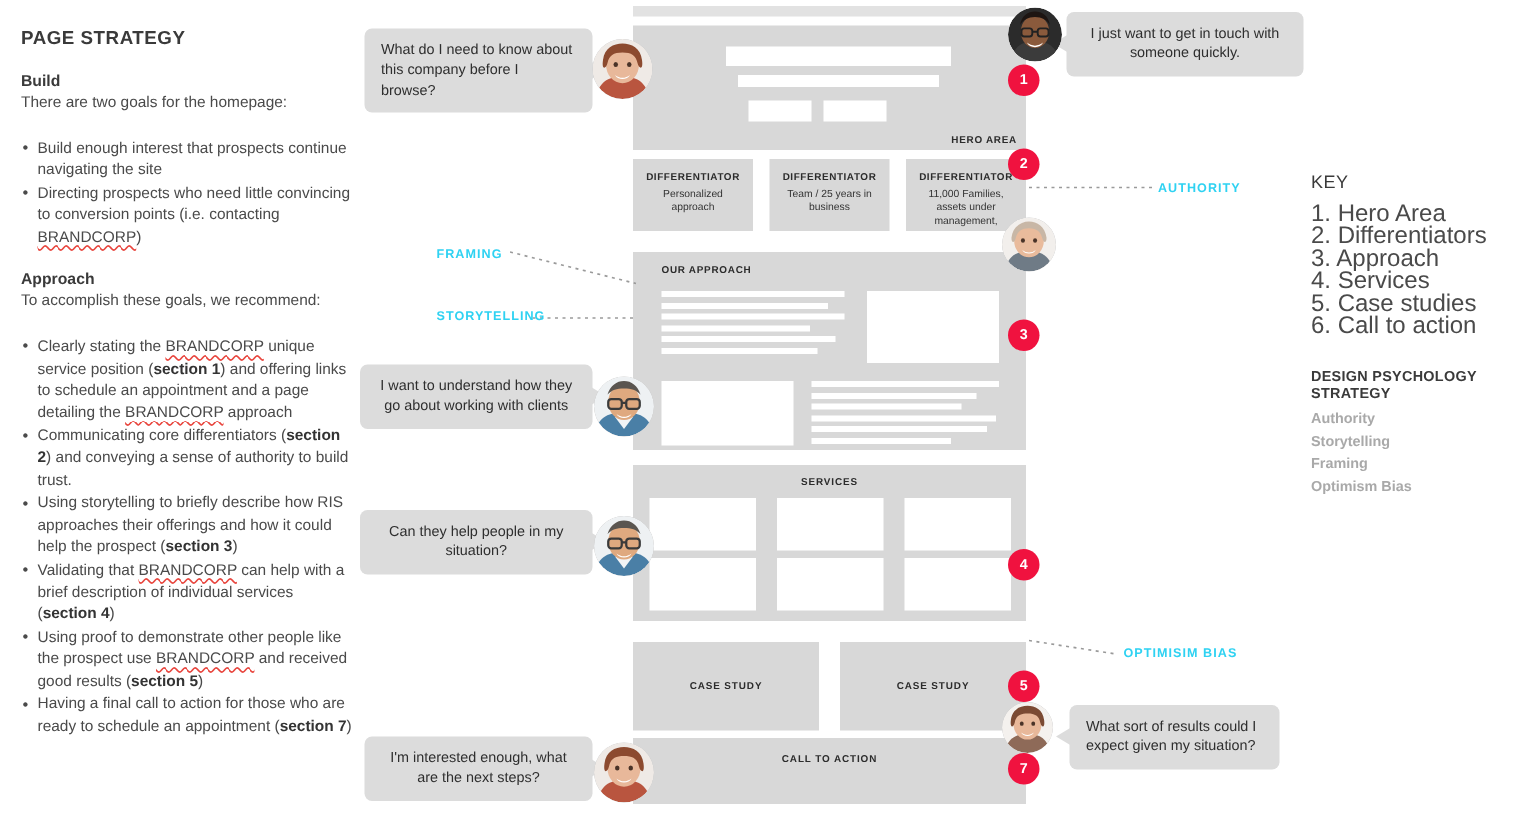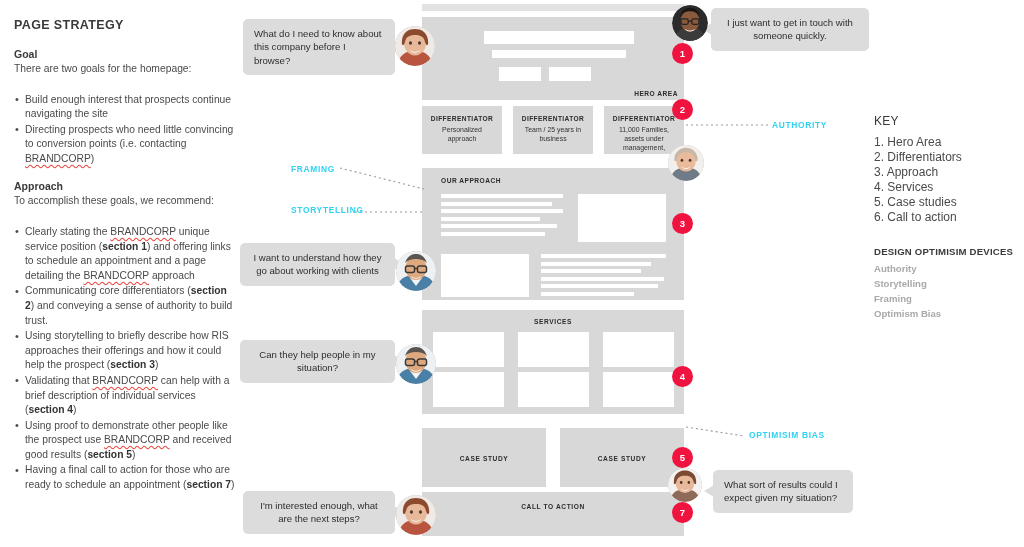--- a/index.html
+++ b/index.html
@@ -175,34 +175,34 @@
     letter-spacing: 0.7px;
     color: #2FD2F2;
     z-index: 6;
   }
   .leader { position: absolute; z-index: 3; }
 
   
   .key-panel { position: absolute; left: 874px; top: 114px; width: 150px; color: #4a4a4a; }
   .key-title { font-size: 12px; font-weight: normal; color: #3a3a3a; margin-bottom: 7px; letter-spacing: 0.3px; }
   .key-list { list-style: none; }
-  .key-list li { font-size: 12px; line-height: 15.1px; color: #4a4a4a; }
+  .key-list li { font-size: 16px; line-height: 15.1px; color: #4a4a4a; }
   .dpd-title { font-size: 9.6px; font-weight: bold; color: #3a3a3a; letter-spacing: 0.2px; margin-top: 20px; margin-bottom: 4px; }
   .dpd-list { list-style: none; }
   .dpd-list li { font-size: 9.6px; font-weight: bold; line-height: 15.3px; color: #a9a9a9; }
 </style>
 </head>
 <body>
 
 <div id="canvas">
 
   <div class="strategy-col">
     <div class="page-title">PAGE STRATEGY</div>
 
-    <div class="sect-head">Goal</div>
+    <div class="sect-head">Build</div>
     <div class="sect-intro">There are two goals for the homepage:</div>
     <ul class="bullets">
       <li>Build enough interest that prospects continue navigating the site</li>
       <li>Directing prospects who need little convincing to conversion points (i.e. contacting <span class="spell">BRANDCORP</span>)</li>
     </ul>
 
     <div class="sect-head">Approach</div>
     <div class="sect-intro">To accomplish these goals, we recommend:</div>
     <ul class="bullets">
       <li>Clearly stating the <span class="spell">BRANDCORP</span> unique service position (<span class="bold">section 1</span>) and offering links to schedule an appointment and a page detailing the <span class="spell">BRANDCORP</span> approach</li>
@@ -461,21 +461,21 @@
   <div class="key-panel">
     <div class="key-title">KEY</div>
     <ul class="key-list">
       <li>1. Hero Area</li>
       <li>2. Differentiators</li>
       <li>3. Approach</li>
       <li>4. Services</li>
       <li>5. Case studies</li>
       <li>6. Call to action</li>
     </ul>
-    <div class="dpd-title">DESIGN OPTIMISIM DEVICES</div>
+    <div class="dpd-title">DESIGN PSYCHOLOGY STRATEGY</div>
     <ul class="dpd-list">
       <li>Authority</li>
       <li>Storytelling</li>
       <li>Framing</li>
       <li>Optimism Bias</li>
     </ul>
   </div>
 
 </div>
 

